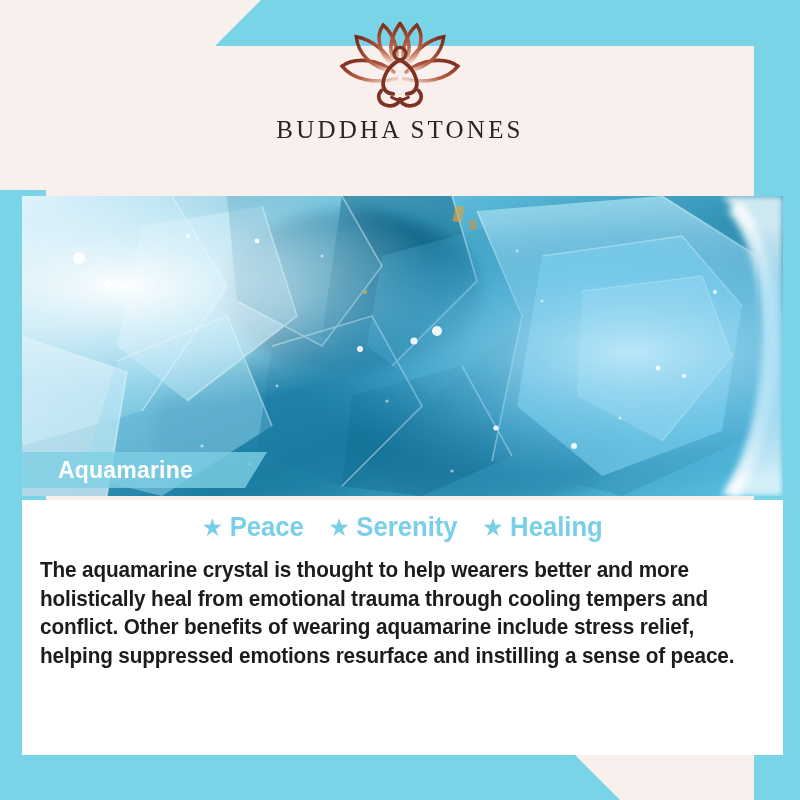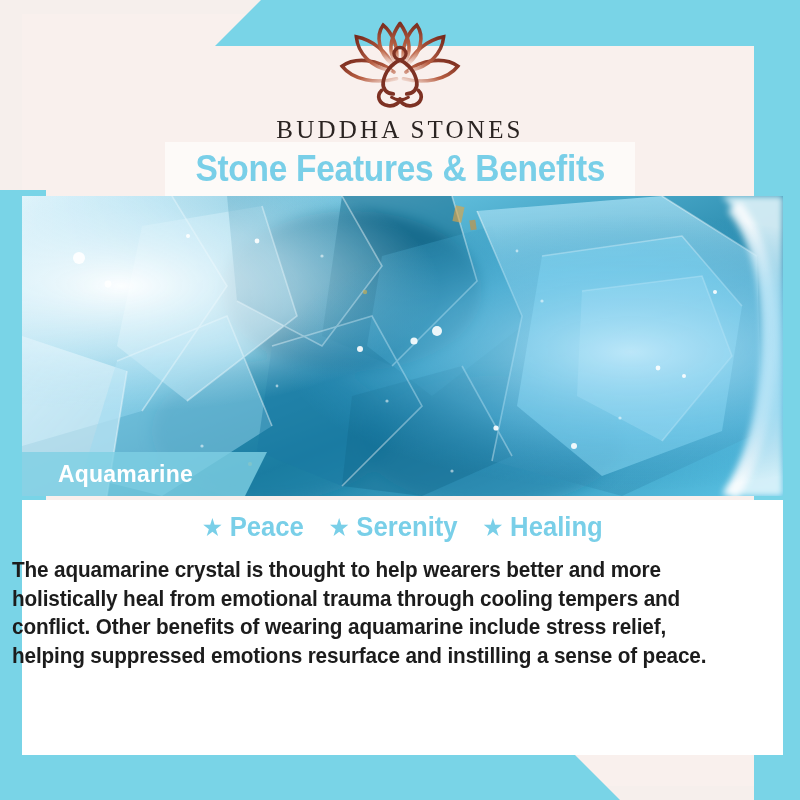--- a/index.html
+++ b/index.html
@@ -80,21 +80,21 @@
   
   .hero{
     position:absolute;left:22px;top:196px;width:761px;height:300px;
     overflow:hidden;
     background:#37a8cd;
   }
   .hero svg{display:block;width:100%;height:100%;}
 
   
   .ribbon{
-    position:absolute;left:22px;top:452px;width:245px;height:44px;
+    position:absolute;left:22px;top:452px;width:245px;height:36px;
     background:rgba(126,207,227,0.80);
     -webkit-clip-path:polygon(0 0,100% 0,calc(100% - 22px) 100%,0 100%);
     clip-path:polygon(0 0,100% 0,calc(100% - 22px) 100%,0 100%);
     display:flex;align-items:center;
   }
   .ribbon-text{
     margin-left:36px;
     font-size:23px;font-weight:700;color:#ffffff;letter-spacing:0.2px;
   }
 
@@ -107,21 +107,21 @@
     display:flex;align-items:center;
     font-weight:700;font-size:27px;color:#79cfe8;
     transform:scaleX(0.95);
     white-space:nowrap;
   }
   .kw + .kw{margin-left:18px;}
   .kw .star{font-size:25px;line-height:1;margin-right:7px;color:#79cfe8;}
 
   
   .body-block{
-    position:absolute;left:12px;top:556px;width:742px;
+    position:absolute;left:40px;top:556px;width:742px;
   }
   .body-copy{
     margin:0;
     font-size:21.5px;
     line-height:1.33;
     font-weight:700;
     color:#1c1c1c;
     letter-spacing:-0.15px;
     transform:scaleX(0.965);
     transform-origin:left center;
@@ -187,23 +187,20 @@
 
         <path d="M78 84 C 72 90, 74 100, 86 102 C 94 103, 100 98, 100 94
                  C 100 98, 106 103, 114 102 C 126 100, 128 90, 122 84" fill="none" stroke="#7d3123" stroke-width="4.4" stroke-linecap="round" stroke-linejoin="round"></path>
 
         <path d="M90 92 C 96 96, 104 96, 110 92" fill="none" stroke="#7d3123" stroke-width="3.6" stroke-linecap="round"></path>
       </svg>
     </span>
     <span class="logo-word">BUDDHA STONES</span>
   </div>
 
-  <div class="title-panel">
-    <div class="title-text">Stone Features &amp; Benefits</div>
-  </div>
 
   <div class="hero">
     <svg viewBox="0 0 761 300" preserveAspectRatio="none" xmlns="http://www.w3.org/2000/svg">
       <defs>
         <linearGradient id="bgA" x1="0" y1="0" x2="1" y2="1">
           <stop offset="0%" stop-color="#cfeaf4"></stop>
           <stop offset="30%" stop-color="#5bb9d8"></stop>
           <stop offset="62%" stop-color="#1e7fa3"></stop>
           <stop offset="100%" stop-color="#5cc4e6"></stop>
         </linearGradient>

